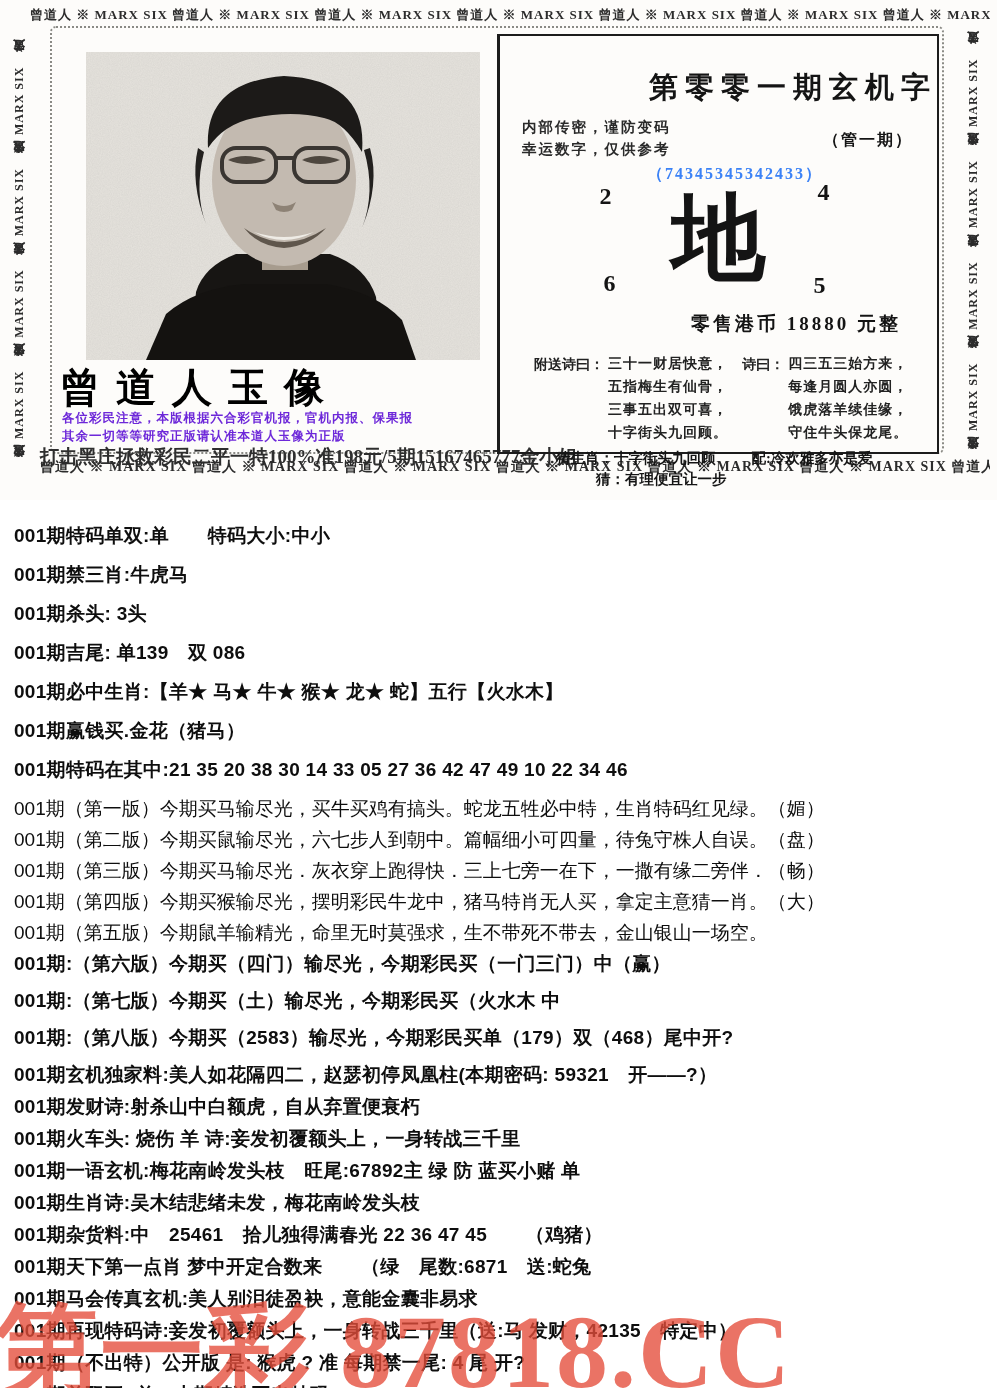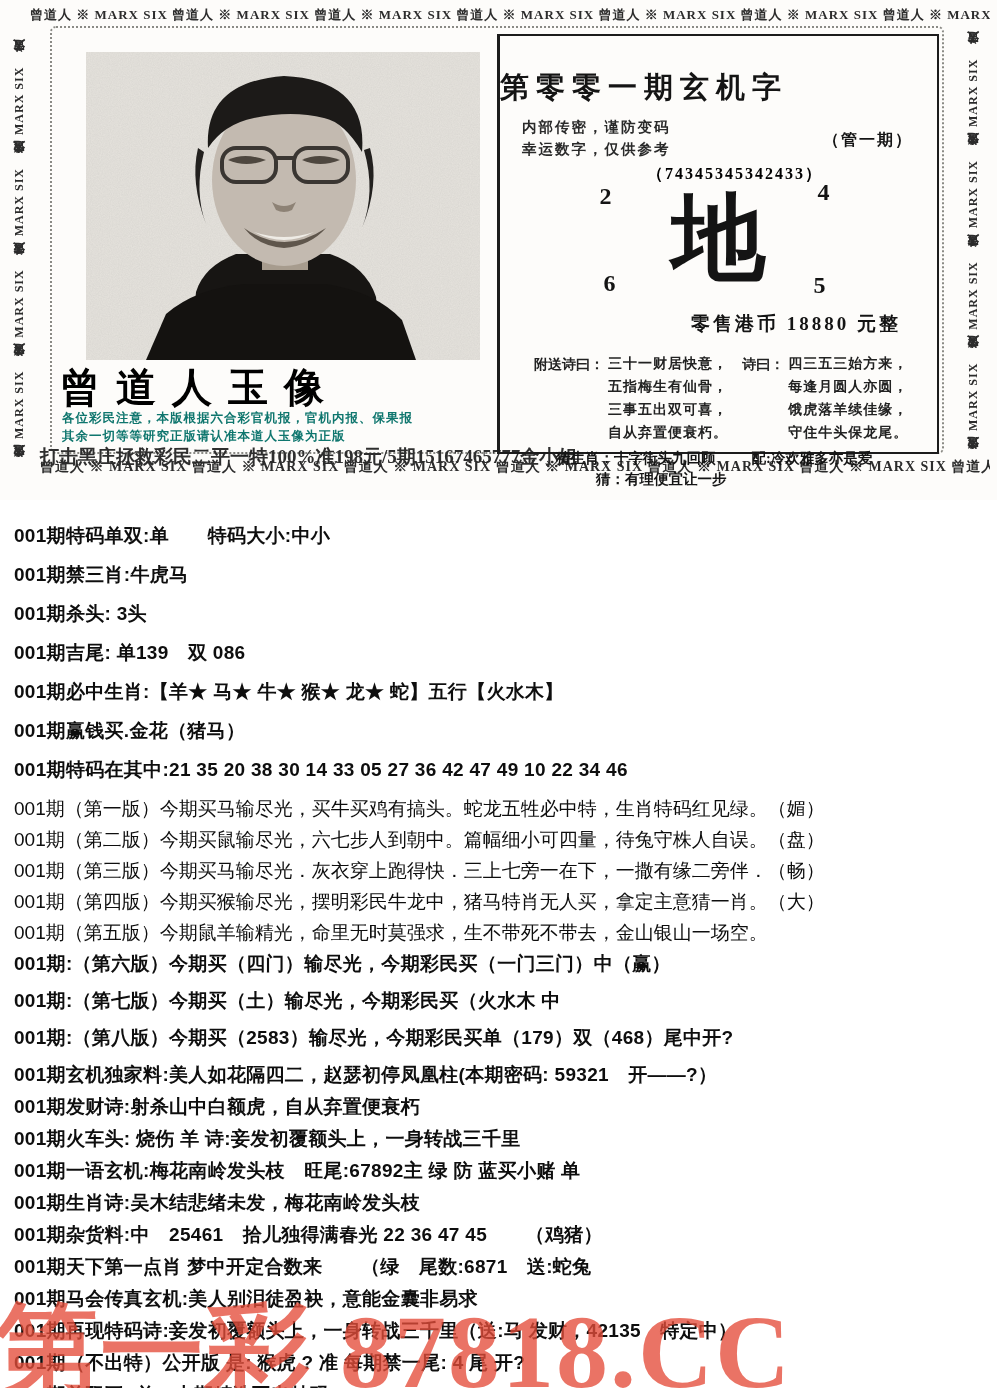--- a/index.html
+++ b/index.html
@@ -21,38 +21,38 @@
   .v-border.right{left:962px;top:30px;}
   .inner-frame{position:absolute;left:50px;top:26px;width:890px;height:424px;
                border:2px dotted #8a8a85;border-radius:6px;}
 
   
   .photo{position:absolute;left:86px;top:52px;width:394px;height:308px;background:#e9e7e2;}
   .caption{position:absolute;left:60px;top:360px;width:430px;text-align:left;
            font-family:"Liberation Serif",serif;font-weight:700;font-size:40px;
            letter-spacing:16px;color:#000000;}
   .notice{position:absolute;left:62px;width:430px;font-family:"Liberation Serif",serif;
-          font-weight:700;font-size:12.5px;color:#0f766e;letter-spacing:1px;white-space:nowrap;}
+          font-weight:700;font-size:12.5px;color:#6d28d9;letter-spacing:1px;white-space:nowrap;}
   .notice.n1{top:410px;}
   .notice.n2{top:428px;}
   .hotline{position:absolute;left:40px;top:444px;width:560px;
            font-family:"Liberation Serif",serif;font-weight:700;font-size:19px;
            color:#2e2e2e;white-space:nowrap;}
 
   
   .mystic{position:absolute;left:497px;top:34px;width:442px;height:420px;
           border:2px solid #1c1c1c;border-left-width:3px;box-sizing:border-box;
           font-family:"Liberation Serif",serif;color:#141414;}
-  .m-title{margin-top:32px;text-align:left;font-size:29px;font-weight:700;
+  .m-title{margin-top:32px;text-align:right;font-size:29px;font-weight:700;
            letter-spacing:7px;}
   .m-subrow{position:relative;margin:8px 18px 0 22px;font-size:14.5px;font-weight:700;}
   .m-subrow .scope{position:absolute;right:6px;top:14px;font-size:16px;letter-spacing:2px;}
   .m-subrow div{line-height:22px;letter-spacing:2px;color:#2a2a2a;}
   .m-code{text-align:center;font-size:16px;font-weight:700;letter-spacing:2px;
-          margin-top:4px;color:#000000;padding-left:33px;}
+          margin-top:4px;color:#3b82f6;padding-left:33px;}
   .charblock{position:relative;width:250px;margin:2px auto 0 auto;height:110px;}
   .bigchar{position:absolute;left:50%;top:46%;transform:translate(-50%,-50%);
            font-size:94px;font-weight:700;line-height:1;}
   .cnum{position:absolute;font-size:24px;font-weight:700;}
   .cnum.tl{left:6px;top:-4px;}  .cnum.tr{right:14px;top:-8px;}
   .cnum.bl{left:10px;bottom:0;} .cnum.br{right:18px;bottom:-2px;}
   .price{margin:14px 36px 0 0;text-align:right;font-size:19px;font-weight:700;
          letter-spacing:3px;}
   .poems{display:flex;margin:16px 10px 0 34px;font-size:14px;font-weight:700;
          color:#222;text-align:center;}
@@ -135,21 +135,21 @@
       <span class="bigchar">地</span>
     </div>
     <div class="price">零售港币 18880 元整</div>
     <div class="poems">
       <div class="pcol leftp">
         <span class="plabel">附送诗曰：</span>
         <div class="plines">
           <div>三十一财居快意，</div>
           <div>五指梅生有仙骨，</div>
           <div>三事五出双可喜，</div>
-          <div>自从弃置便衰朽。</div>
+          <div>十字街头九回顾。</div>
         </div>
       </div>
       <div class="pcol">
         <span class="plabel">诗曰：</span>
         <div class="plines">
           <div>四三五三始方来，</div>
           <div>每逢月圆人亦圆，</div>
           <div>饿虎落羊续佳缘，</div>
           <div>守住牛头保龙尾。</div>
         </div>

